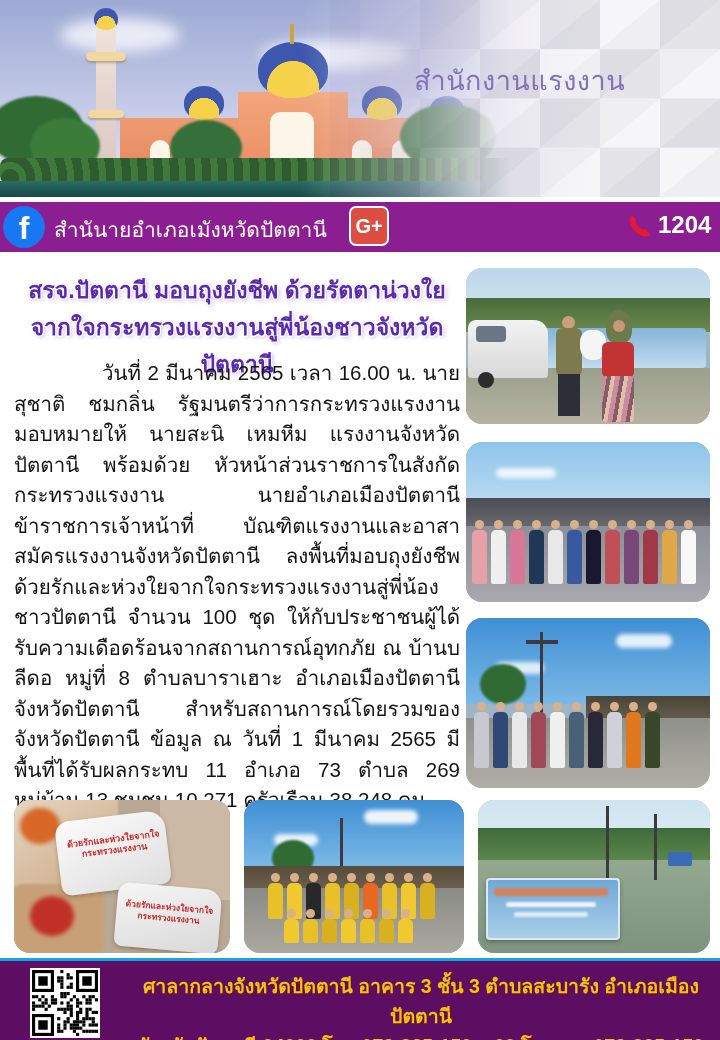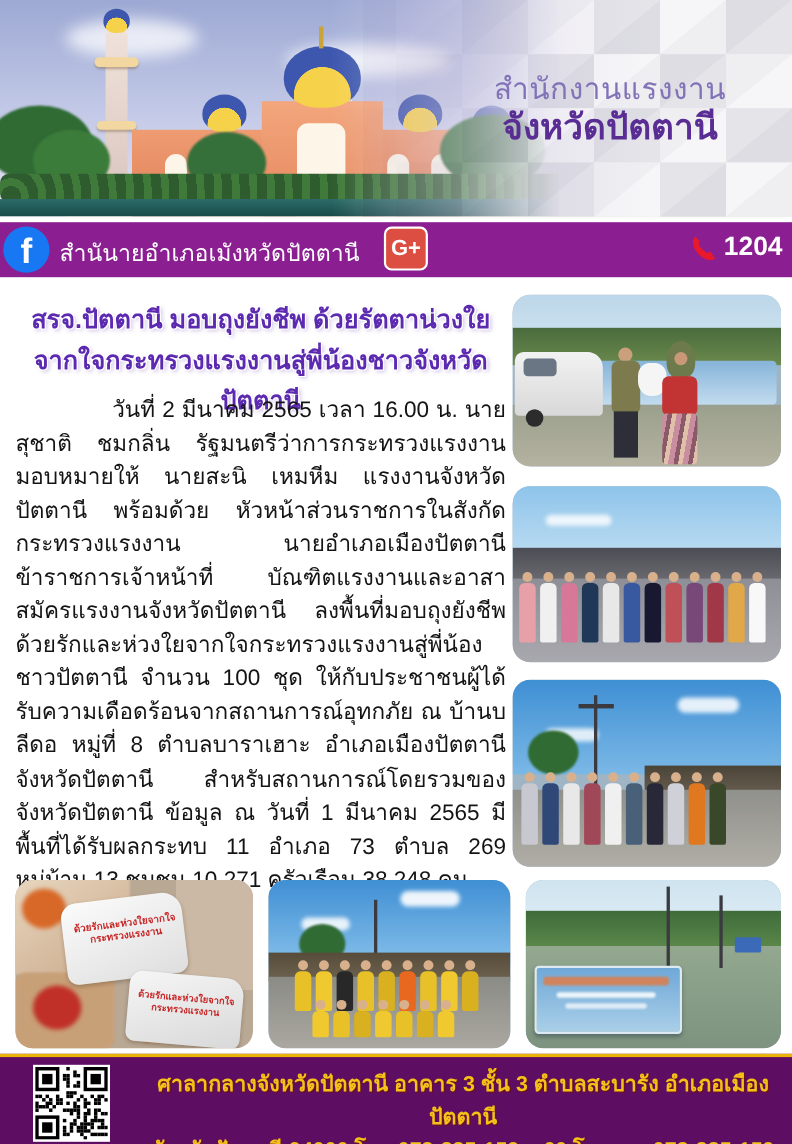--- a/index.html
+++ b/index.html
@@ -21,21 +21,21 @@
   .m-dome{position:absolute;border-radius:50% 50% 45% 45%;
     background:radial-gradient(circle at 50% 80%,#f6d14a 0 45%,#3e57ae 46% 100%);}
   .m-spire{position:absolute;width:4px;background:#caa43a;}
   .m-tower{position:absolute;background:linear-gradient(180deg,#efe2da,#dcc8c2);border-radius:4px 4px 0 0;}
   .m-ring{position:absolute;background:#f2d8a0;border-radius:6px;box-shadow:0 2px 2px rgba(120,90,60,.4);}
   .m-palm{position:absolute;border-radius:50%;filter:blur(1px);}
   .m-hedge{position:absolute;left:0;width:520px;height:26px;
     background:repeating-radial-gradient(circle at 10px 20px,#2f5c2e 0 9px,#3f7a3a 9px 16px);border-radius:8px;}
   .m-pool{position:absolute;left:0;width:520px;height:16px;bottom:0;
     background:linear-gradient(180deg,#2c6b68,#174a48);}
-  .org-text{position:absolute;left:449px;top:66px;line-height:1.15;text-align:center;}
+  .org-text{position:absolute;left:414px;top:66px;line-height:1.15;}
   .org-line1{display:block;font-size:27px;color:#8272b8;letter-spacing:.5px;}
   .org-line2{display:block;font-size:32px;font-weight:bold;color:#592d94;}
 
   
   .contact-bar{position:absolute;left:0;top:202px;width:720px;height:50px;background:#8b1f92;}
   .fb-icon{position:absolute;left:3px;top:4px;width:42px;height:42px;border-radius:50%;
     background:#1877f2;color:#fff;font-weight:bold;font-size:32px;text-align:center;line-height:44px;}
   .fb-label{position:absolute;left:54px;top:11px;color:#fff;font-size:21px;}
   .gplus-icon{position:absolute;left:349px;top:4px;width:40px;height:40px;border-radius:7px;
     background:#dc4e41;border:2px solid #fff;box-sizing:border-box;color:#fff;font-weight:bold;
@@ -55,21 +55,21 @@
   .photo{position:absolute;border-radius:16px;overflow:hidden;background:#9fb4c4;}
   .layer{position:absolute;left:0;right:0;}
   .crowd{position:absolute;display:flex;align-items:flex-end;gap:4px;}
   .person{position:relative;width:15px;display:flex;flex-direction:column;align-items:center;}
   .p-head{width:9px;height:9px;border-radius:50%;background:#d9b08c;}
   .p-body{flex:1;width:100%;border-radius:5px 5px 2px 2px;margin-top:1px;}
   .bag-text{position:absolute;color:#c82828;font-weight:bold;text-align:center;line-height:1.25;}
   .pole{position:absolute;width:3px;background:#3a3a40;}
 
   
-  .footer{position:absolute;left:0;top:958px;width:720px;height:82px;background:#5e0e62;border-top:3px solid #eab308;box-sizing:border-box;}
+  .footer{position:absolute;left:0;top:958px;width:720px;height:82px;background:#5e0e62;border-top:3px solid #0ea5e9;box-sizing:border-box;}
   .qr-box{position:absolute;left:30px;top:7px;width:70px;height:70px;background:#fff;padding:2px;box-sizing:border-box;}
   .qr-box svg{width:100%;height:100%;display:block;}
   .footer-text{position:absolute;left:130px;right:8px;top:10px;text-align:center;color:#f3c119;
     font-weight:bold;font-size:19.5px;line-height:30px;text-shadow:1px 1px 1px #6e1212;}
 </style>
 </head>
 <body>
 
 <div class="page">
 
@@ -204,21 +204,20 @@
       <div class="m-palm" style="left:-12px;top:96px;width:96px;height:70px;background:#2f6b33;"></div>
       <div class="m-palm" style="left:30px;top:118px;width:70px;height:56px;background:#3c7c3a;"></div>
       <div class="m-palm" style="left:170px;top:120px;width:72px;height:56px;background:#35703a;"></div>
       <div class="m-palm" style="left:400px;top:104px;width:96px;height:66px;background:#2f6b33;"></div>
       <div class="m-hedge" style="top:158px;"></div>
       <div class="m-pool"></div>
     </div>
 
     <div class="org-text">
       <span class="org-line1">สำนักงานแรงงาน</span>
-      <span class="org-line2">จังหวัดปัตตานี</span>
     </div>
   </div>
 
   <div class="contact-bar">
     <span class="fb-icon">f</span>
     <span class="fb-label">สำนันายอำเภอเมังหวัดปัตตานี</span>
     <span class="gplus-icon">G+</span>
     <svg class="phone-icon" viewBox="0 0 26 26">
       <path d="M5 2 C2 5 2 11 7 17 C12 23 19 25 23 22 L19 16 C17 17 15 17 13 15 L10 12 C8 10 8 8 9 6 Z" fill="#e8192c"></path>
     </svg>

